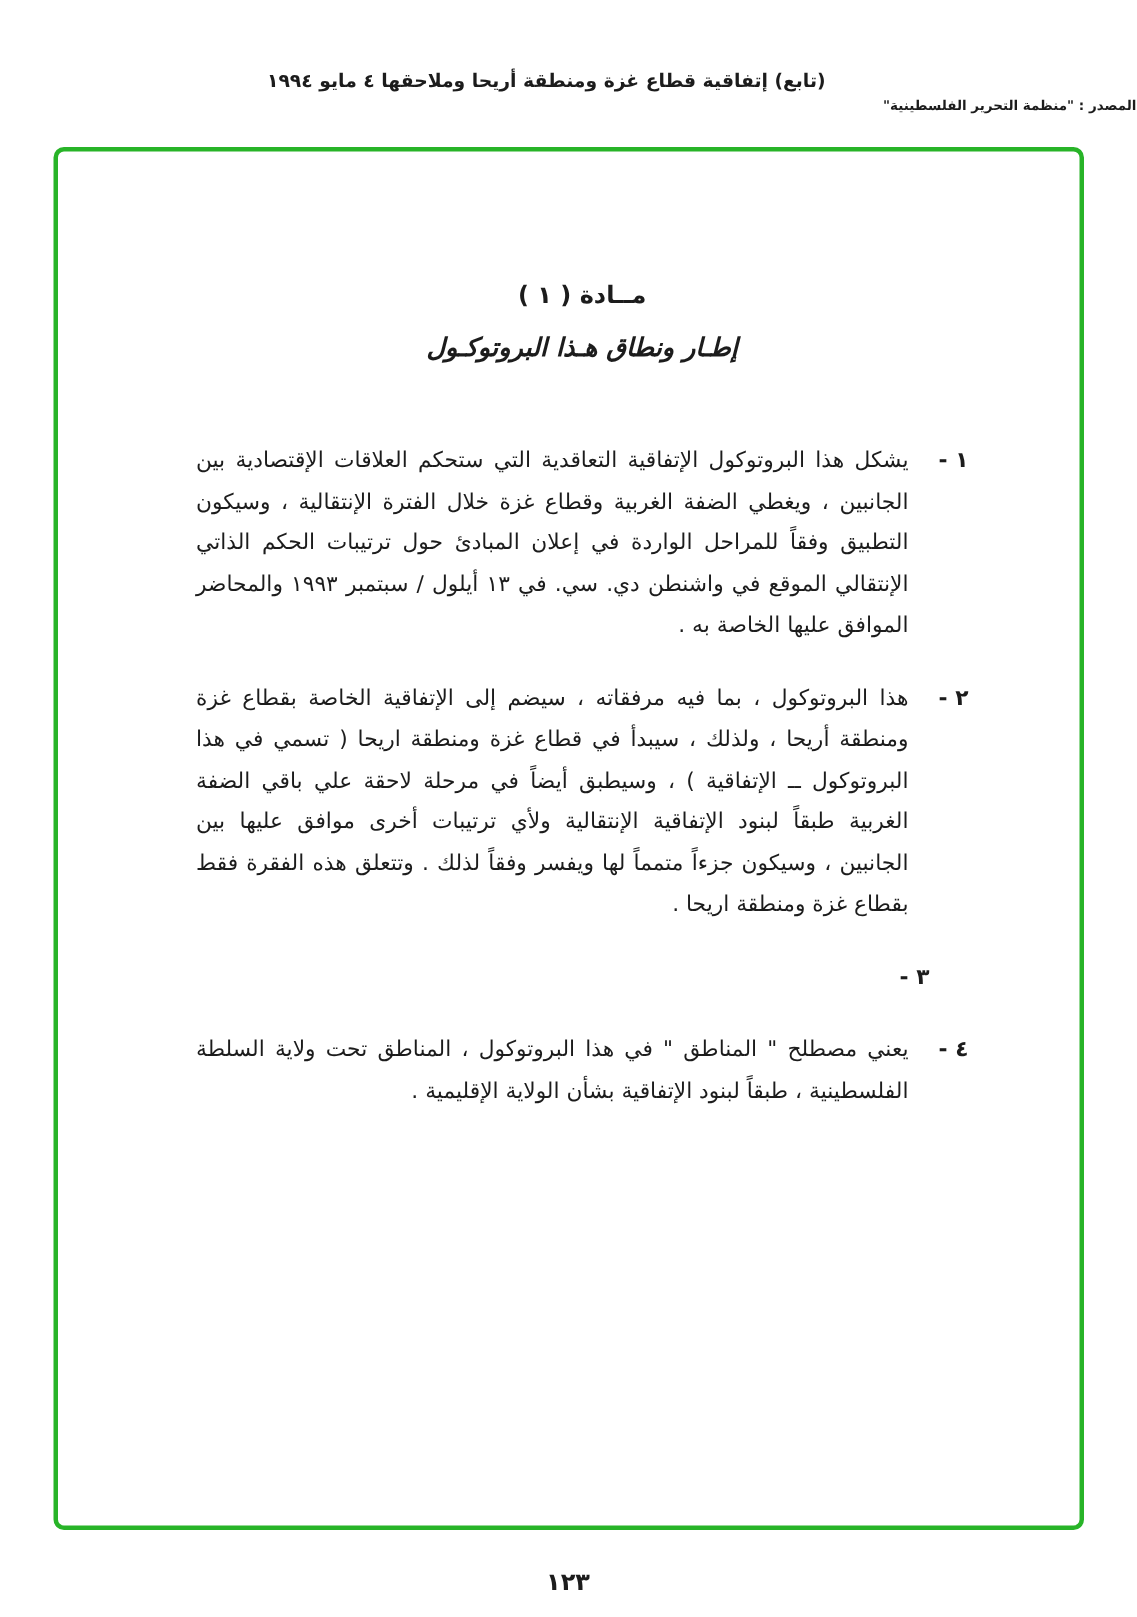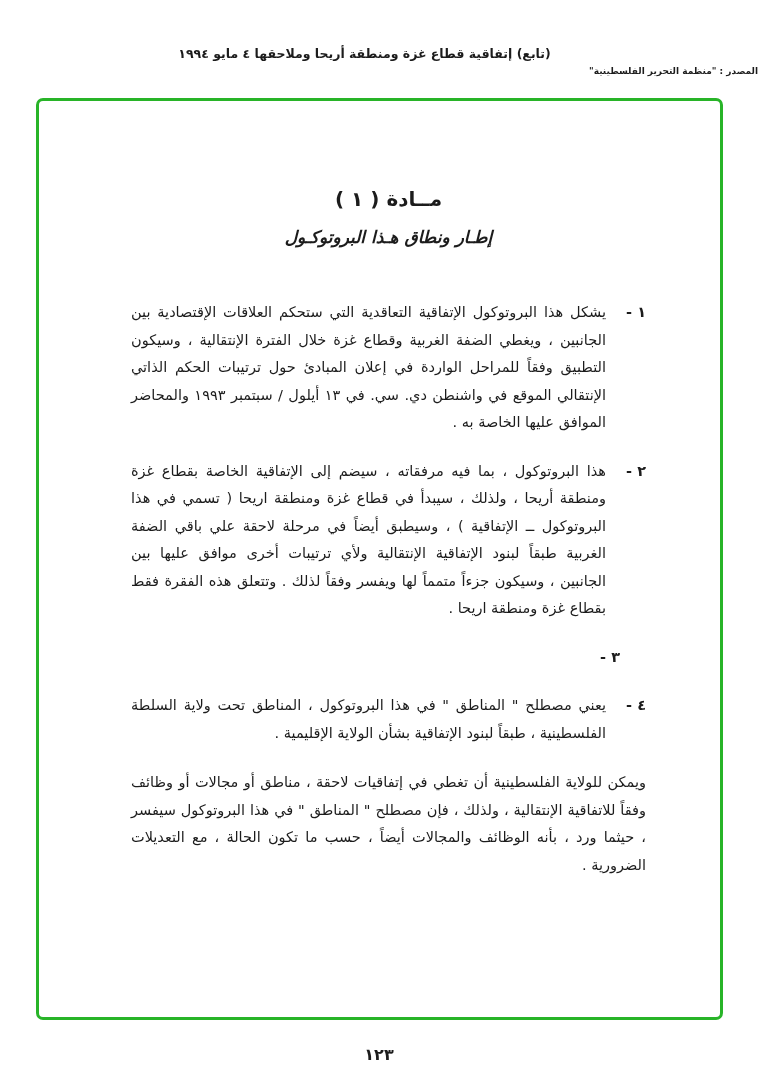--- a/index.html
+++ b/index.html
@@ -39,21 +39,21 @@
     box-sizing: border-box;
     margin: 22px 35px 0 36px;
     height: 922px;
     border: 3px solid #28b428;
     border-radius: 7px;
     background: #ffffff;
     padding: 86px 74px 0 92px;
   }
   .doc-title {
     text-align: center;
-    font-size: 20px;
+    font-size: 16px;
     font-weight: bold;
     margin-bottom: 16px;
   }
   .doc-subtitle {
     text-align: center;
     font-size: 17px;
     font-weight: bold;
     font-style: italic;
     margin-bottom: 52px;
   }
@@ -125,18 +125,17 @@
 
     <div class="clause short-indent">
       <span class="num">٣ -</span>
     </div>
 
     <div class="clause">
       <span class="num">٤ -</span>
       <span class="text">يعني مصطلح " المناطق " في هذا البروتوكول ، المناطق تحت ولاية السلطة الفلسطينية ، طبقاً لبنود الإتفاقية بشأن الولاية الإقليمية .</span>
     </div>
 
-    <p class="continuation">ويمكن للولاية الفلسطينية أن تغطي في إتفاقيات لاحقة ، مناطق أو مجالات أو وظائف وفقاً للاتفاقية الإنتقالية ، ولذلك ، فإن مصطلح " المناطق " في هذا البروتوكول سيفسر ، حيثما ورد ، بأنه الوظائف والمجالات أيضاً ، حسب ما تكون الحالة ، مع التعديلات الضرورية .</p>
 
   </div>
 </div>
 
 <div class="page-number">١٢٣</div>
 
 </body></html>

